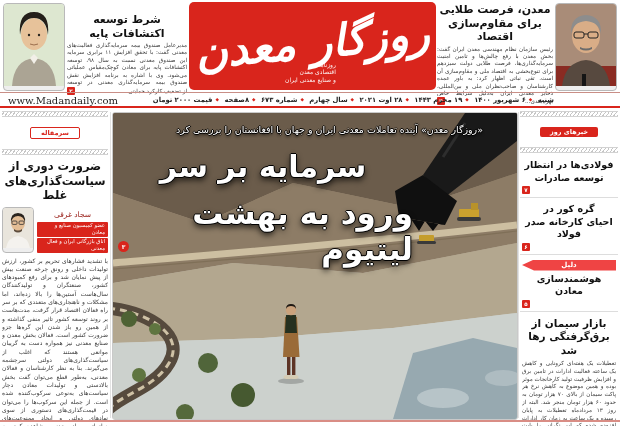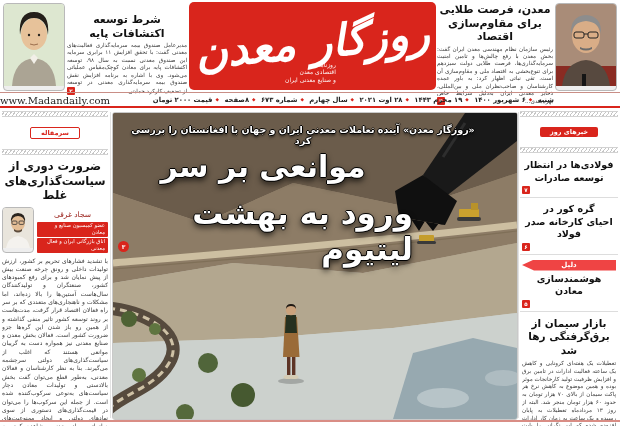--- a/index.html
+++ b/index.html
@@ -29,21 +29,21 @@
   .masthead{position:absolute;left:189px;top:2px;width:247px;height:88px;background:#d9251c;
     border-radius:5px;overflow:hidden;}
   .masthead-title{position:absolute;top:6px;left:0;right:0;text-align:center;color:#fff;
     font-size:44px;line-height:70px;font-weight:bold;font-style:italic;
     transform:rotate(-5deg);letter-spacing:-2px;}
   .masthead-sub{position:absolute;bottom:7px;left:96px;color:#fff;font-size:6px;
     line-height:7.5px;text-align:right;white-space:pre-line;opacity:.95;}
   
   .datebar{position:absolute;left:0;top:92px;width:620px;height:14px;direction:ltr;
     display:flex;align-items:center;border-top:1px solid #c98e86;}
-  .website{font-family:"DejaVu Serif",serif;font-size:10px;color:#1c1c1c;margin-left:0;}
+  .website{font-family:"DejaVu Serif",serif;font-size:10px;color:#1c1c1c;margin-left:8px;}
   .dateline{direction:rtl;margin:0 66px 0 auto;font-size:6.8px;font-weight:bold;color:#222;
     white-space:nowrap;}
   .dl-seg{display:inline-block;}
   .dl-seg + .dl-seg::before{content:"◆";color:#d9251c;font-size:4.5px;padding:0 3px;
     vertical-align:1px;}
   .rule-red{position:absolute;left:0;top:106px;width:620px;height:2px;background:#d9251c;}
   
   .stripe{height:4px;border-top:1px solid #d2d2d2;border-bottom:1px solid #d2d2d2;
     background:repeating-linear-gradient(-55deg,#c6c6c6 0 1px,transparent 1px 3px);margin:1px 0;}
   .sec-label{width:fit-content;margin:10px auto;background:#d9251c;color:#fff;font-size:6.5px;
@@ -59,22 +59,22 @@
   .role{background:#d9251c;color:#fff;font-size:5.3px;line-height:7.5px;padding:0 3px;
     width:fit-content;margin:1px 0 0 auto;border-radius:1px;}
   .col-body{font-size:6px;line-height:8.3px;height:174px;overflow:hidden;text-align:justify;
     color:#3b3b3b;margin:0;}
   .continue{font-size:6.5px;font-weight:bold;color:#111;margin-top:3px;}
   
   .vrule{position:absolute;top:112px;width:1px;height:306px;background:#e2e2e2;}
   .lead{position:absolute;left:112px;top:112px;width:404px;height:306px;border-radius:3px;
     overflow:hidden;border:1px solid #c9c9c9;}
   .lead svg{position:absolute;left:0;top:0;}
-  .kicker{position:absolute;top:11px;left:10px;width:360px;text-align:center;color:#fff;
-    font-size:9.5px;font-weight:bold;
+  .kicker{position:absolute;top:11px;left:10px;width:360px;color:#fff;
+    font-size:9.5px;font-weight:normal;
     text-shadow:0 1px 0 #000,0 -1px 0 #000,1px 0 0 #000,-1px 0 0 #000,0 2px 3px rgba(0,0,0,.9);}
   .lead-h1,.lead-h2{position:absolute;left:0;width:300px;text-align:center;color:#fff;
     font-weight:bold;
     text-shadow:0 1px 0 #000,0 -1px 0 #000,1px 0 0 #000,-1px 0 0 #000,0 3px 6px rgba(0,0,0,.85);}
   .lead-h1{top:36px;font-size:30px;}
   .lead-h2{top:82px;font-size:31px;text-align:right;}
   .lead-badge{position:absolute;left:5px;top:128px;width:11px;height:11px;border-radius:50%;
     background:#d9251c;color:#fff;font-size:6px;line-height:11px;text-align:center;font-weight:bold;}
   
   .rightcol{position:absolute;left:520px;top:110px;width:98px;height:312px;}
@@ -253,21 +253,21 @@
         <rect x="11" y="56" width="3.4" height="20" fill="#5d3426"></rect>
         <ellipse cx="7" cy="78" rx="4.5" ry="2" fill="#d6ccb4"></ellipse>
         <ellipse cx="13" cy="78" rx="4.5" ry="2" fill="#d6ccb4"></ellipse>
         <path d="M4,18 L16,18 L18.5,58 L2,58 Z" fill="#9a6b38"></path>
         <path d="M5,16 L15,16 L16,34 L4,34 Z" fill="#25301f"></path>
         <circle cx="10" cy="11" r="5.2" fill="#caa27c"></circle>
         <path d="M5,10 Q5,5 10,5 Q15,5 15,10 Q14,7 10,7 Q6,7 5,10 Z" fill="#1e1813"></path>
       </g>
     </svg>
     <div class="kicker">«روزگار معدن» آینده تعاملات معدنی ایران و جهان با افغانستان را بررسی کرد</div>
-    <div class="lead-h1">موانعی بر سر</div>
+    <div class="lead-h1">سرمایه بر سر</div>
     <div class="lead-h2">ورود به بهشت لیتیوم</div>
     <div class="lead-badge">۳</div>
   </div>
 
   <div class="rightcol">
     <div>
       <div class="stripe"></div>
       <div class="sec-label">خبرهای روز</div>
       <div class="stripe"></div>
     </div>

